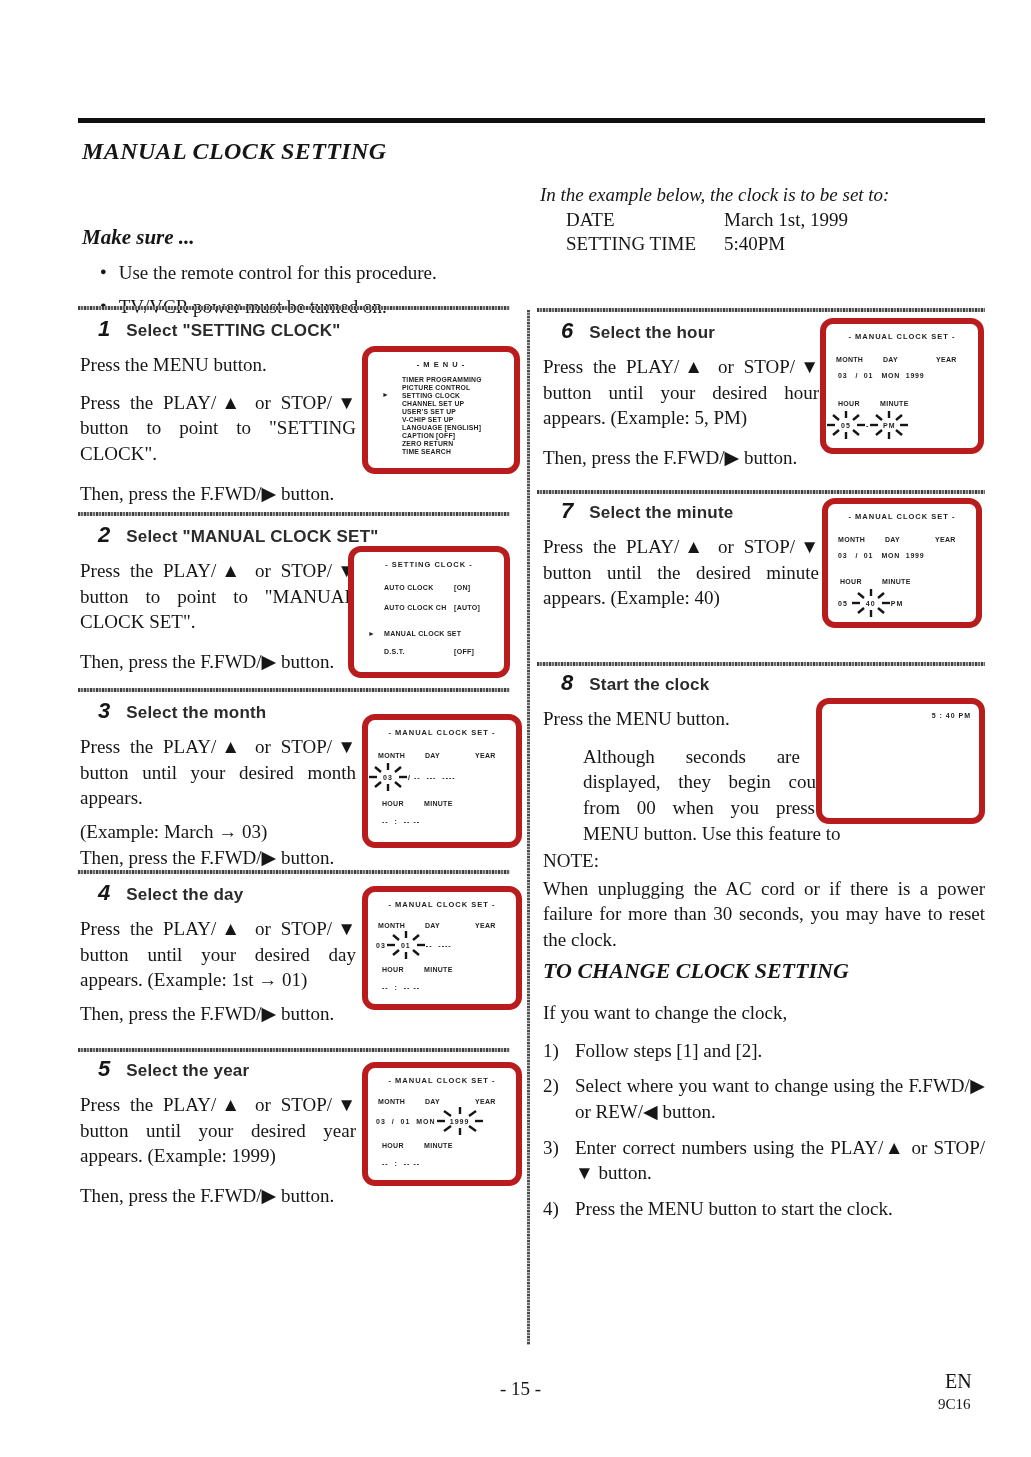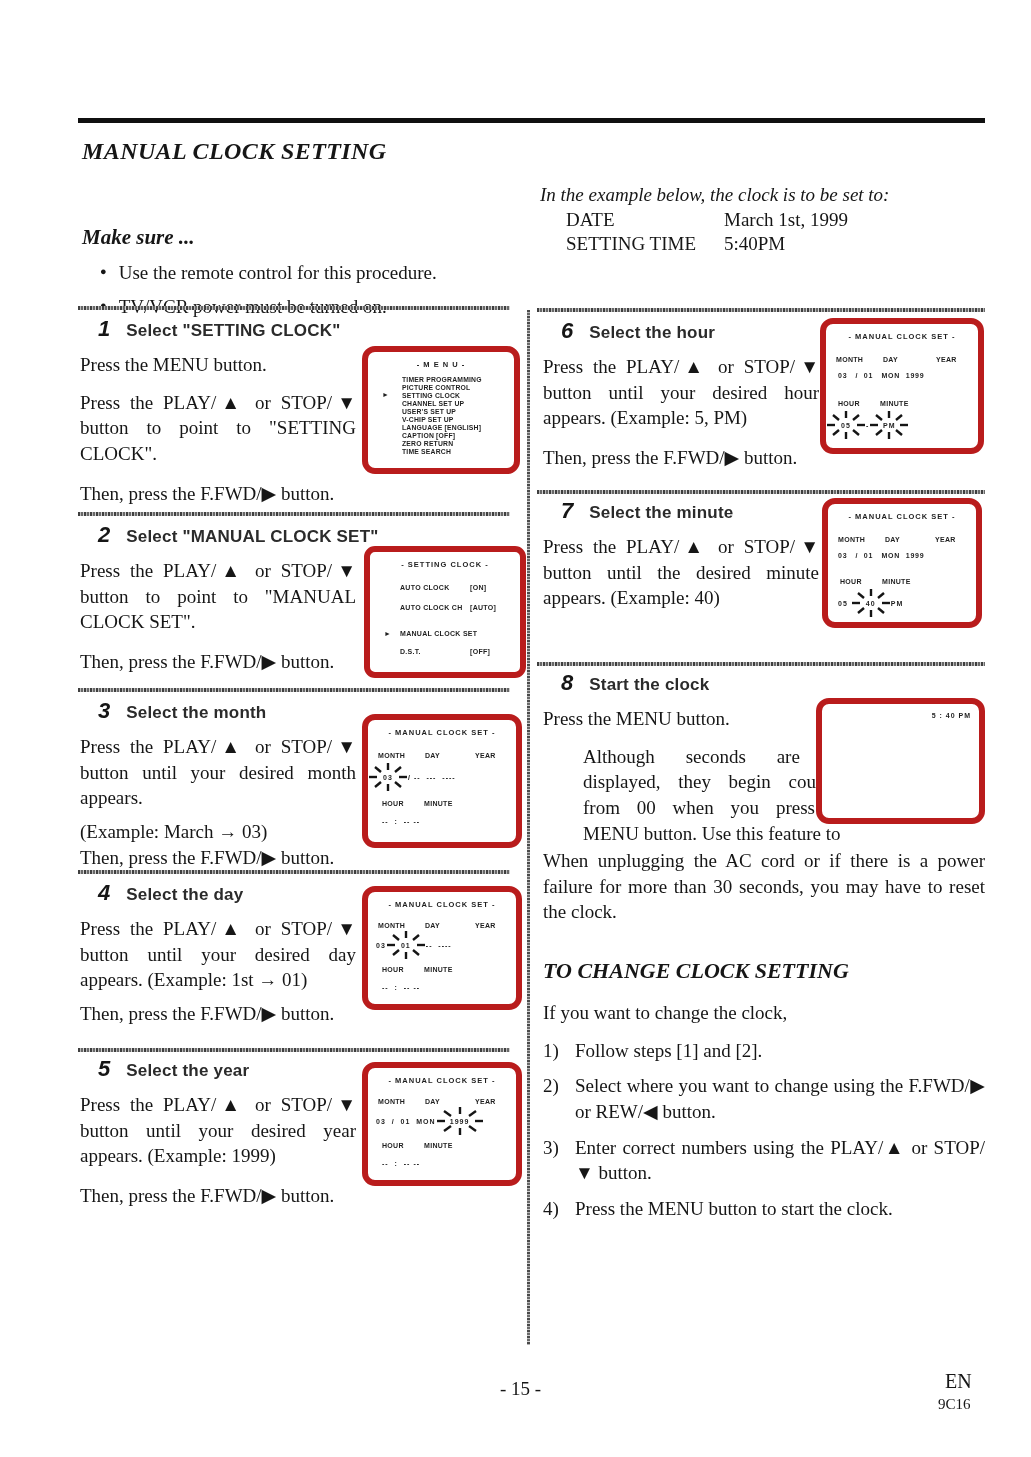--- a/index.html
+++ b/index.html
@@ -139,21 +139,21 @@
       </div>
     </div>
   </section>
 
   <section class="step" style="left:80px;top:522px;width:430px;">
     <div class="step-title">
       <span class="step-num">2</span><span class="step-head">Select "MANUAL CLOCK SET"</span>
     </div>
     <p class="body w276 just" style="margin-bottom:14px;">Press the PLAY/▲ or STOP/▼ button to point to "MANUAL CLOCK SET".</p>
     <p class="body w276">Then, press the F.FWD/▶ button.</p>
-    <div class="screen" style="left:284px;top:24px;width:150px;height:120px;border-radius:11px;">
+    <div class="screen" style="left:268px;top:24px;width:150px;height:120px;">
       <div class="scr-title">- SETTING CLOCK -</div>
       <span class="scr-row-name" style="top:32px;">AUTO CLOCK</span>
       <span class="scr-row-val" style="top:32px;">[ON]</span>
       <span class="scr-row-name" style="top:52px;">AUTO CLOCK CH</span>
       <span class="scr-row-val" style="top:52px;">[AUTO]</span>
       <span class="pointer" style="left:14px;top:78px;">►</span>
       <span class="scr-row-name" style="top:78px;">MANUAL CLOCK SET</span>
       <span class="scr-row-name" style="top:96px;">D.S.T.</span>
       <span class="scr-row-val" style="top:96px;">[OFF]</span>
     </div>
@@ -350,20 +350,21 @@
       </div>
     </div>
   </section>
 
   <section class="step" style="left:543px;top:670px;width:442px;">
     <div class="step-title">
       <span class="step-num">8</span><span class="step-head">Start the clock</span>
     </div>
     <p class="body" style="width:272px;">Press the MENU button.</p>
     <p class="body just" style="width:272px;margin-bottom:2px;margin-left:40px;">Although seconds are not displayed, they begin counting from 00 when you press the MENU button. Use this feature to</p>
+    <p class="body" style="margin-bottom:2px;">NOTE:</p>
     <p class="body just" style="width:442px;">When unplugging the AC cord or if there is a power failure for more than 30 seconds, you may have to reset the clock.</p>
     <div class="screen" style="left:273px;top:28px;width:157px;height:114px;">
       <span class="timestr" style="right:8px;top:8px;">5 : 40 PM</span>
     </div>
   </section>
 
   <div class="abs" style="left:543px;top:958px;width:442px;">
     <div class="h2" style="font-size:22px;">TO CHANGE CLOCK SETTING</div>
     <p class="body" style="margin:16px 0 12px;">If you want to change the clock,</p>
     <div class="li just">

